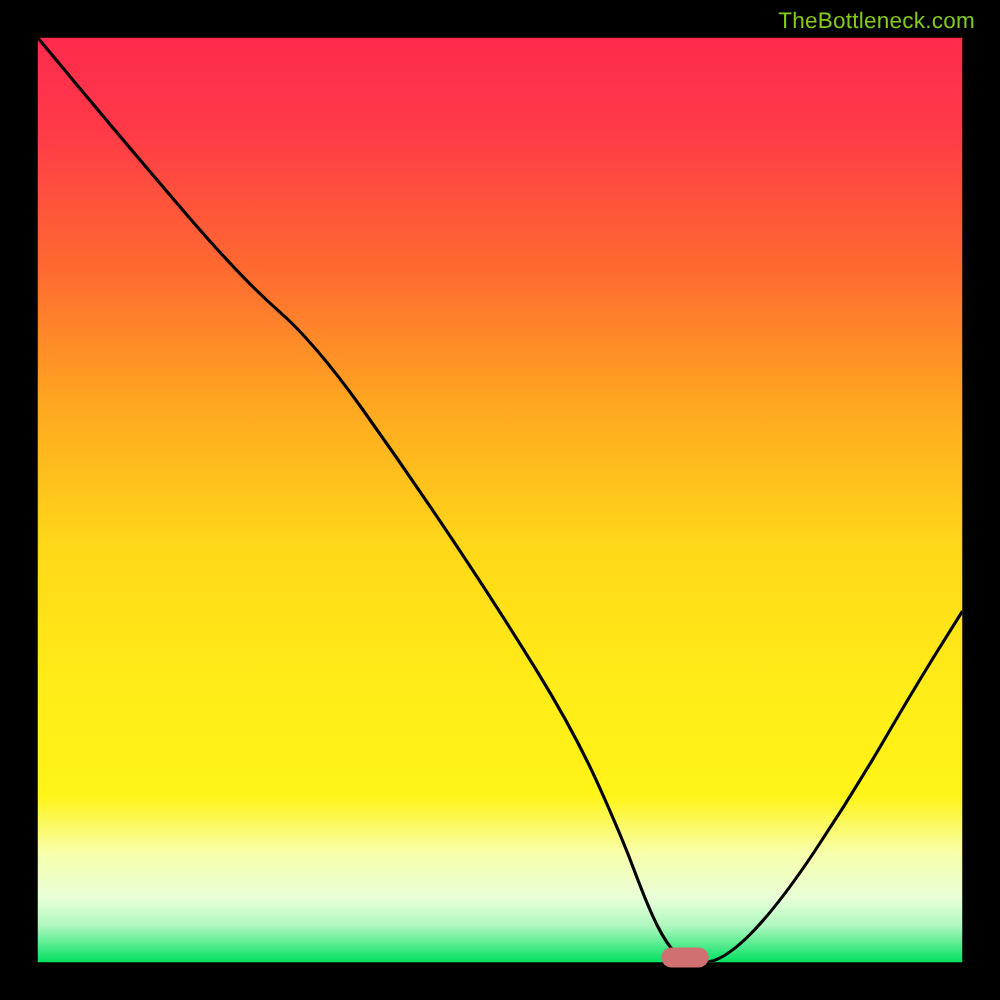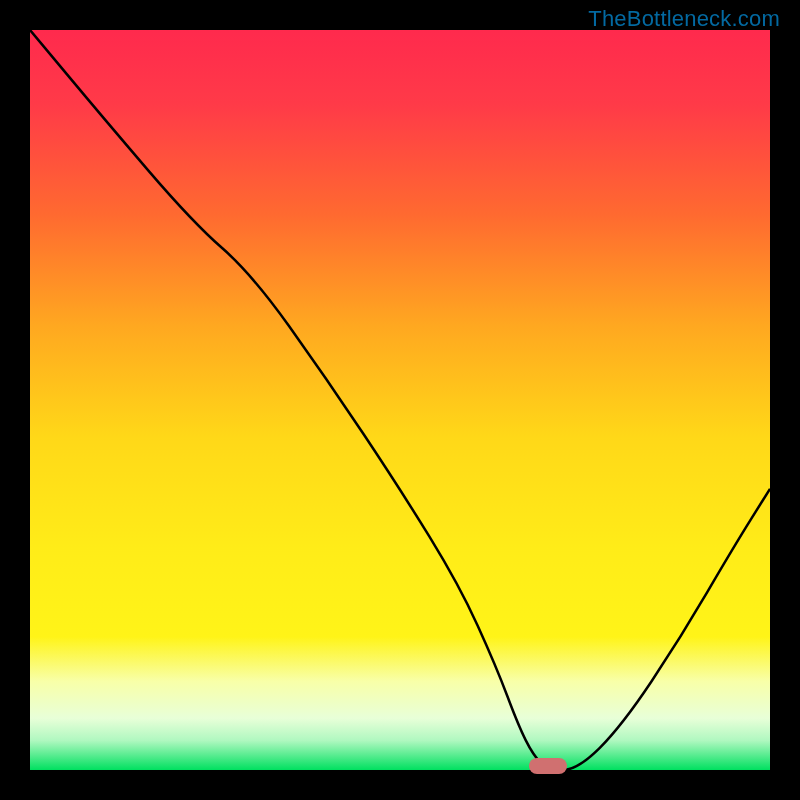--- a/index.html
+++ b/index.html
@@ -8,22 +8,22 @@
     height: 800px;
     background: #000;
     position: relative;
     font-family: Arial, sans-serif;
     overflow: hidden;
   }
   .watermark {
     position: absolute;
     top: 6px;
     right: 20px;
-    color: #0369a1;
-    font-size: 22px;
+    color: #84cc16;
+    font-size: 18px;
     font-weight: 500;
     z-index: 10;
     letter-spacing: 0.2px;
   }
   .plot-area {
     position: absolute;
     top: 30px;
     left: 30px;
     width: 740px;
     height: 740px;

